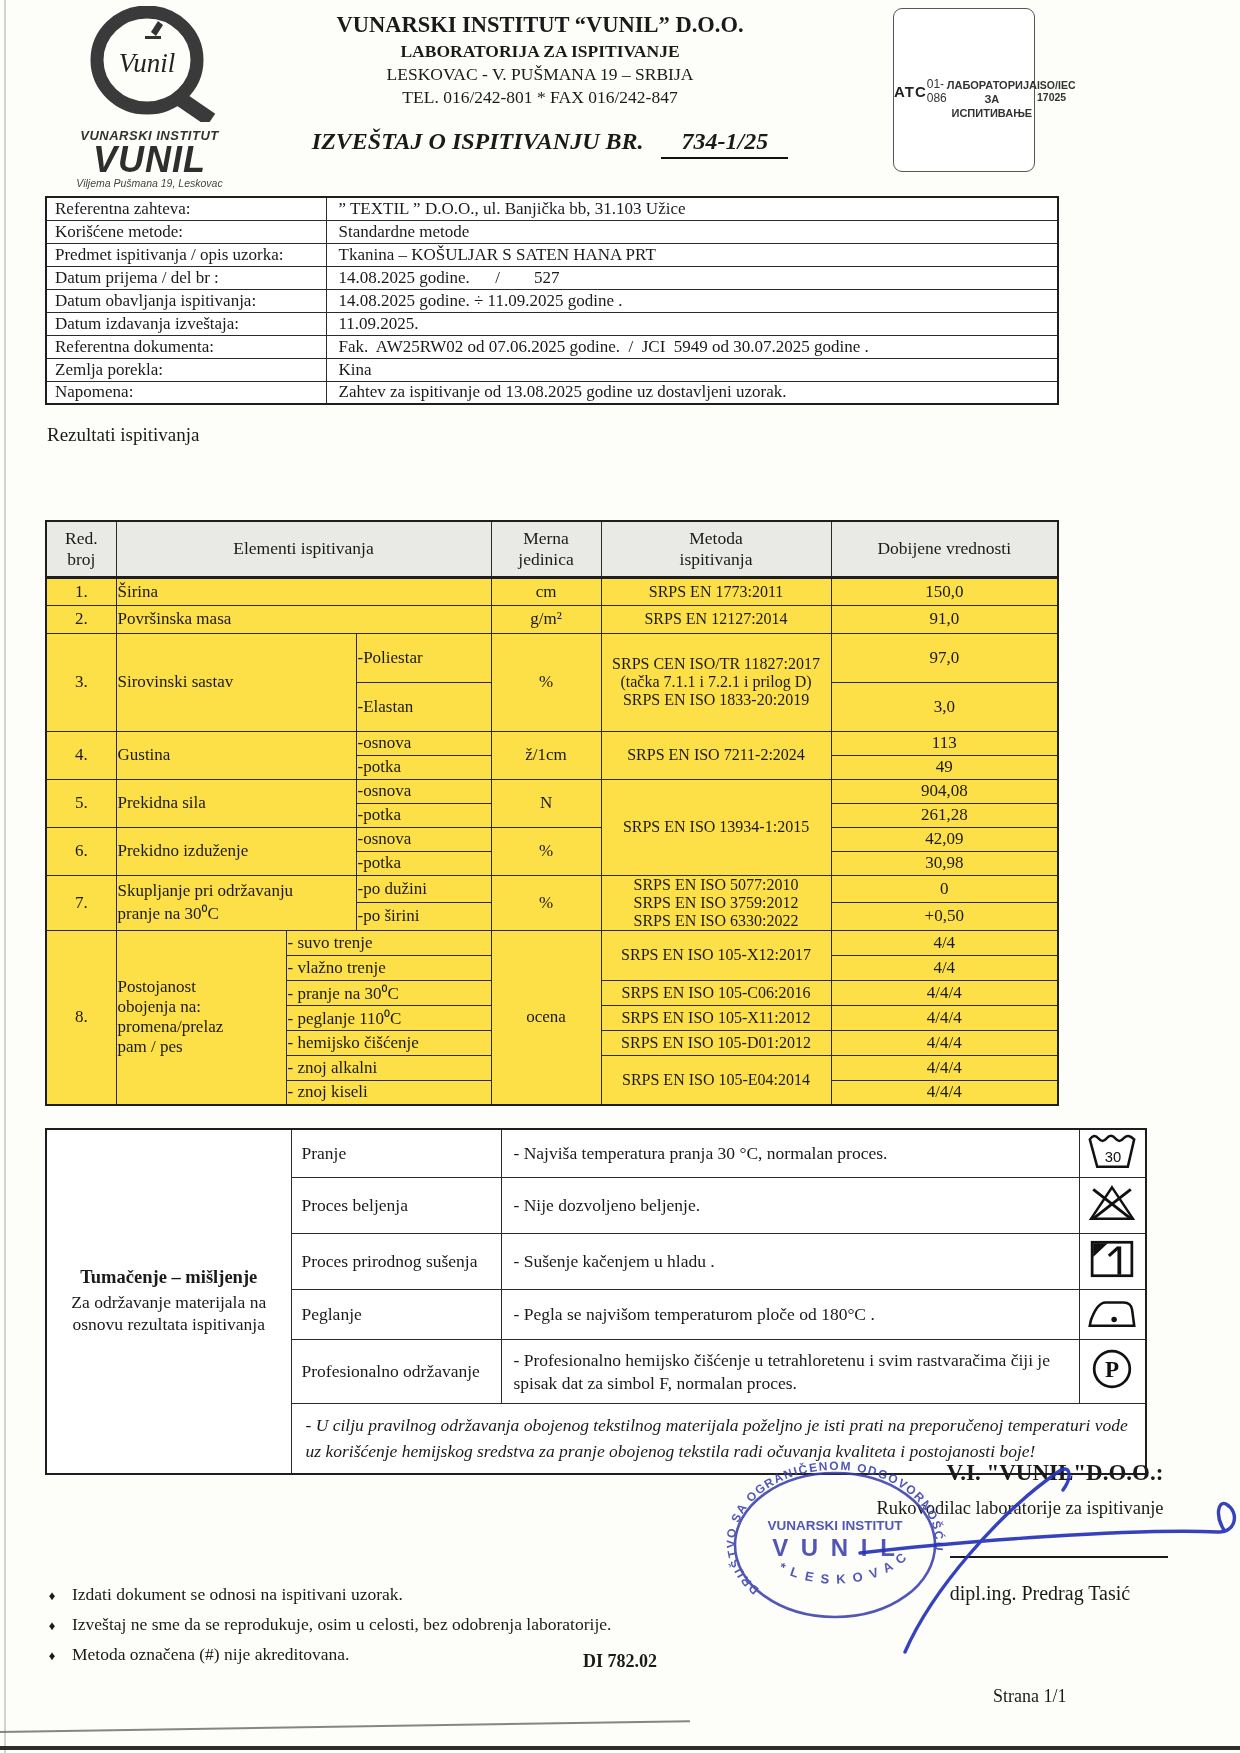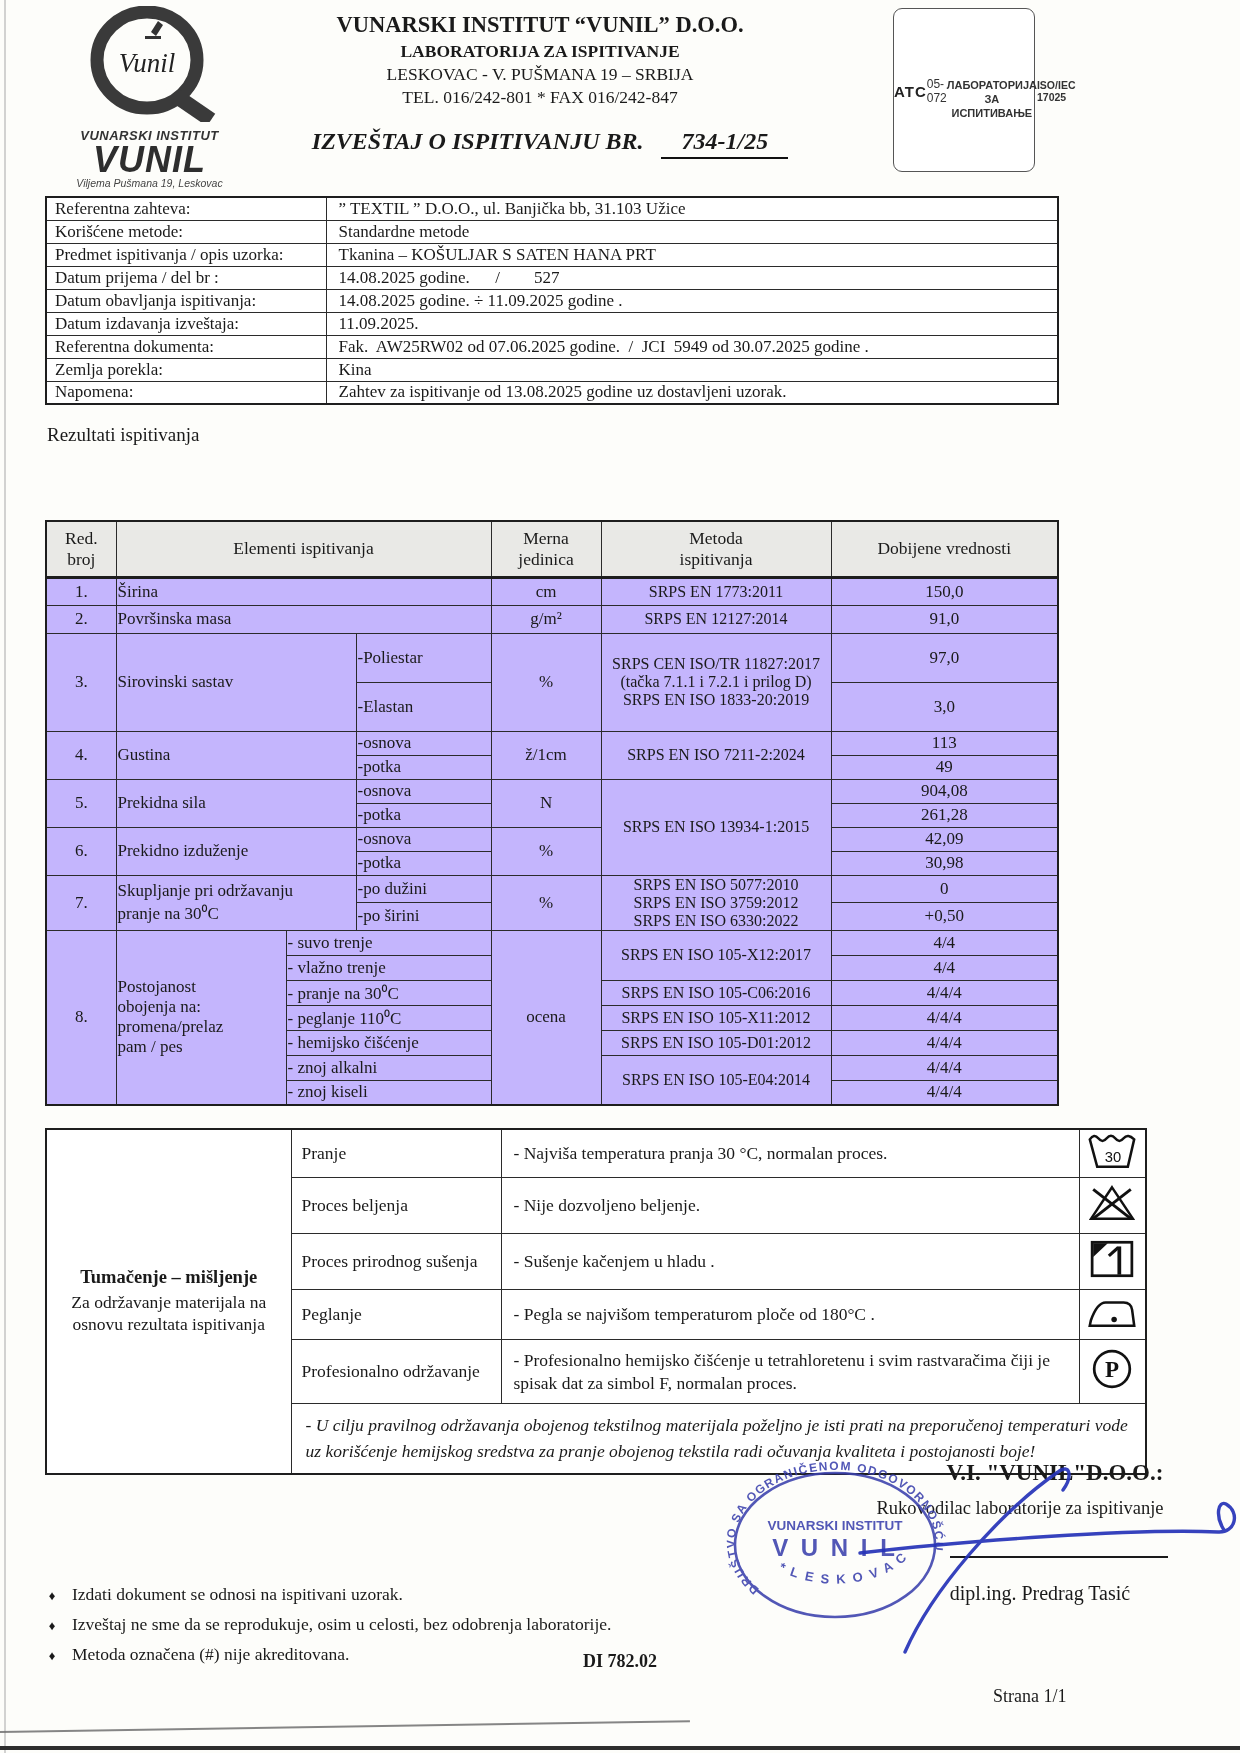--- a/index.html
+++ b/index.html
@@ -37,21 +37,21 @@
   .pre{white-space:pre-wrap;}
   .tc{text-align:center;}
   .tl{text-align:left;padding-left:1px;margin-left:36px;}
   
   .info-table{position:absolute;left:45px;top:196px;width:1012px;border:2.5px solid #1e1e1e;background:#fff;}
   .info-table tr{height:23px;}
   .info-table .lab{padding-left:8px;}
   .info-table .val{padding-left:12px;}
   
   .res-heading{position:absolute;left:47px;top:424px;font-size:19px;text-align:center;}
-  .results-table{position:absolute;left:45px;top:520px;width:1012px;border:2.5px solid #1e1e1e;background:#c4b5fd;}
+  .results-table{position:absolute;left:45px;top:520px;width:1012px;border:2.5px solid #1e1e1e;background:#fde047;}
   .results-table .hrow td{background:#e9e9e6;border-bottom:3px solid #1e1e1e;font-size:17.5px;}
   .rh56{height:56px;} .rh28{height:28px;} .rh49{height:49px;} .rh24{height:24px;} .rh27{height:27px;} .rh25{height:25px;}
   .fm{font-size:16px;}
   
   .care-table{position:absolute;left:45px;top:1128px;width:1100px;border:2.5px solid #1e1e1e;background:#fff;}
   .care-head{text-align:center;vertical-align:middle;padding:0 10px;}
   .care-title{font-weight:bold;font-size:18.5px;margin-bottom:3px;}
   .care-sub{font-size:17.5px;line-height:1.3;}
   .cp{padding-left:10px;font-size:17.5px;}
   .cd{padding-left:12px;font-size:17.5px;line-height:1.3;}
@@ -106,21 +106,21 @@
     <span>IZVEŠTAJ O ISPITIVANJU BR.</span>
     <span class="report-no">734-1/25</span>
   </div>
 
   <div class="badge">
     <svg width="48" height="40" viewBox="0 0 36 30" style="margin-top:10px">
       <path d="M5 2 L14 14 L23 3" fill="none" stroke="#596063" stroke-width="5"></path>
       <path d="M16 11 L24 22 L33 10" fill="none" stroke="#596063" stroke-width="5"></path>
     </svg>
     <div class="badge-name">ATC</div>
-    <div class="badge-code">05-072</div>
+    <div class="badge-code">01-086</div>
     <div class="badge-lines pre">ЛАБОРАТОРИЈА
 ЗА ИСПИТИВАЊЕ</div>
     <div class="badge-iso">ISO/IEC 17025</div>
   </div>
 
   <table class="info-table">
     <colgroup>
         <col style="width:280px">
         <col style="width:732px">
       </colgroup>

